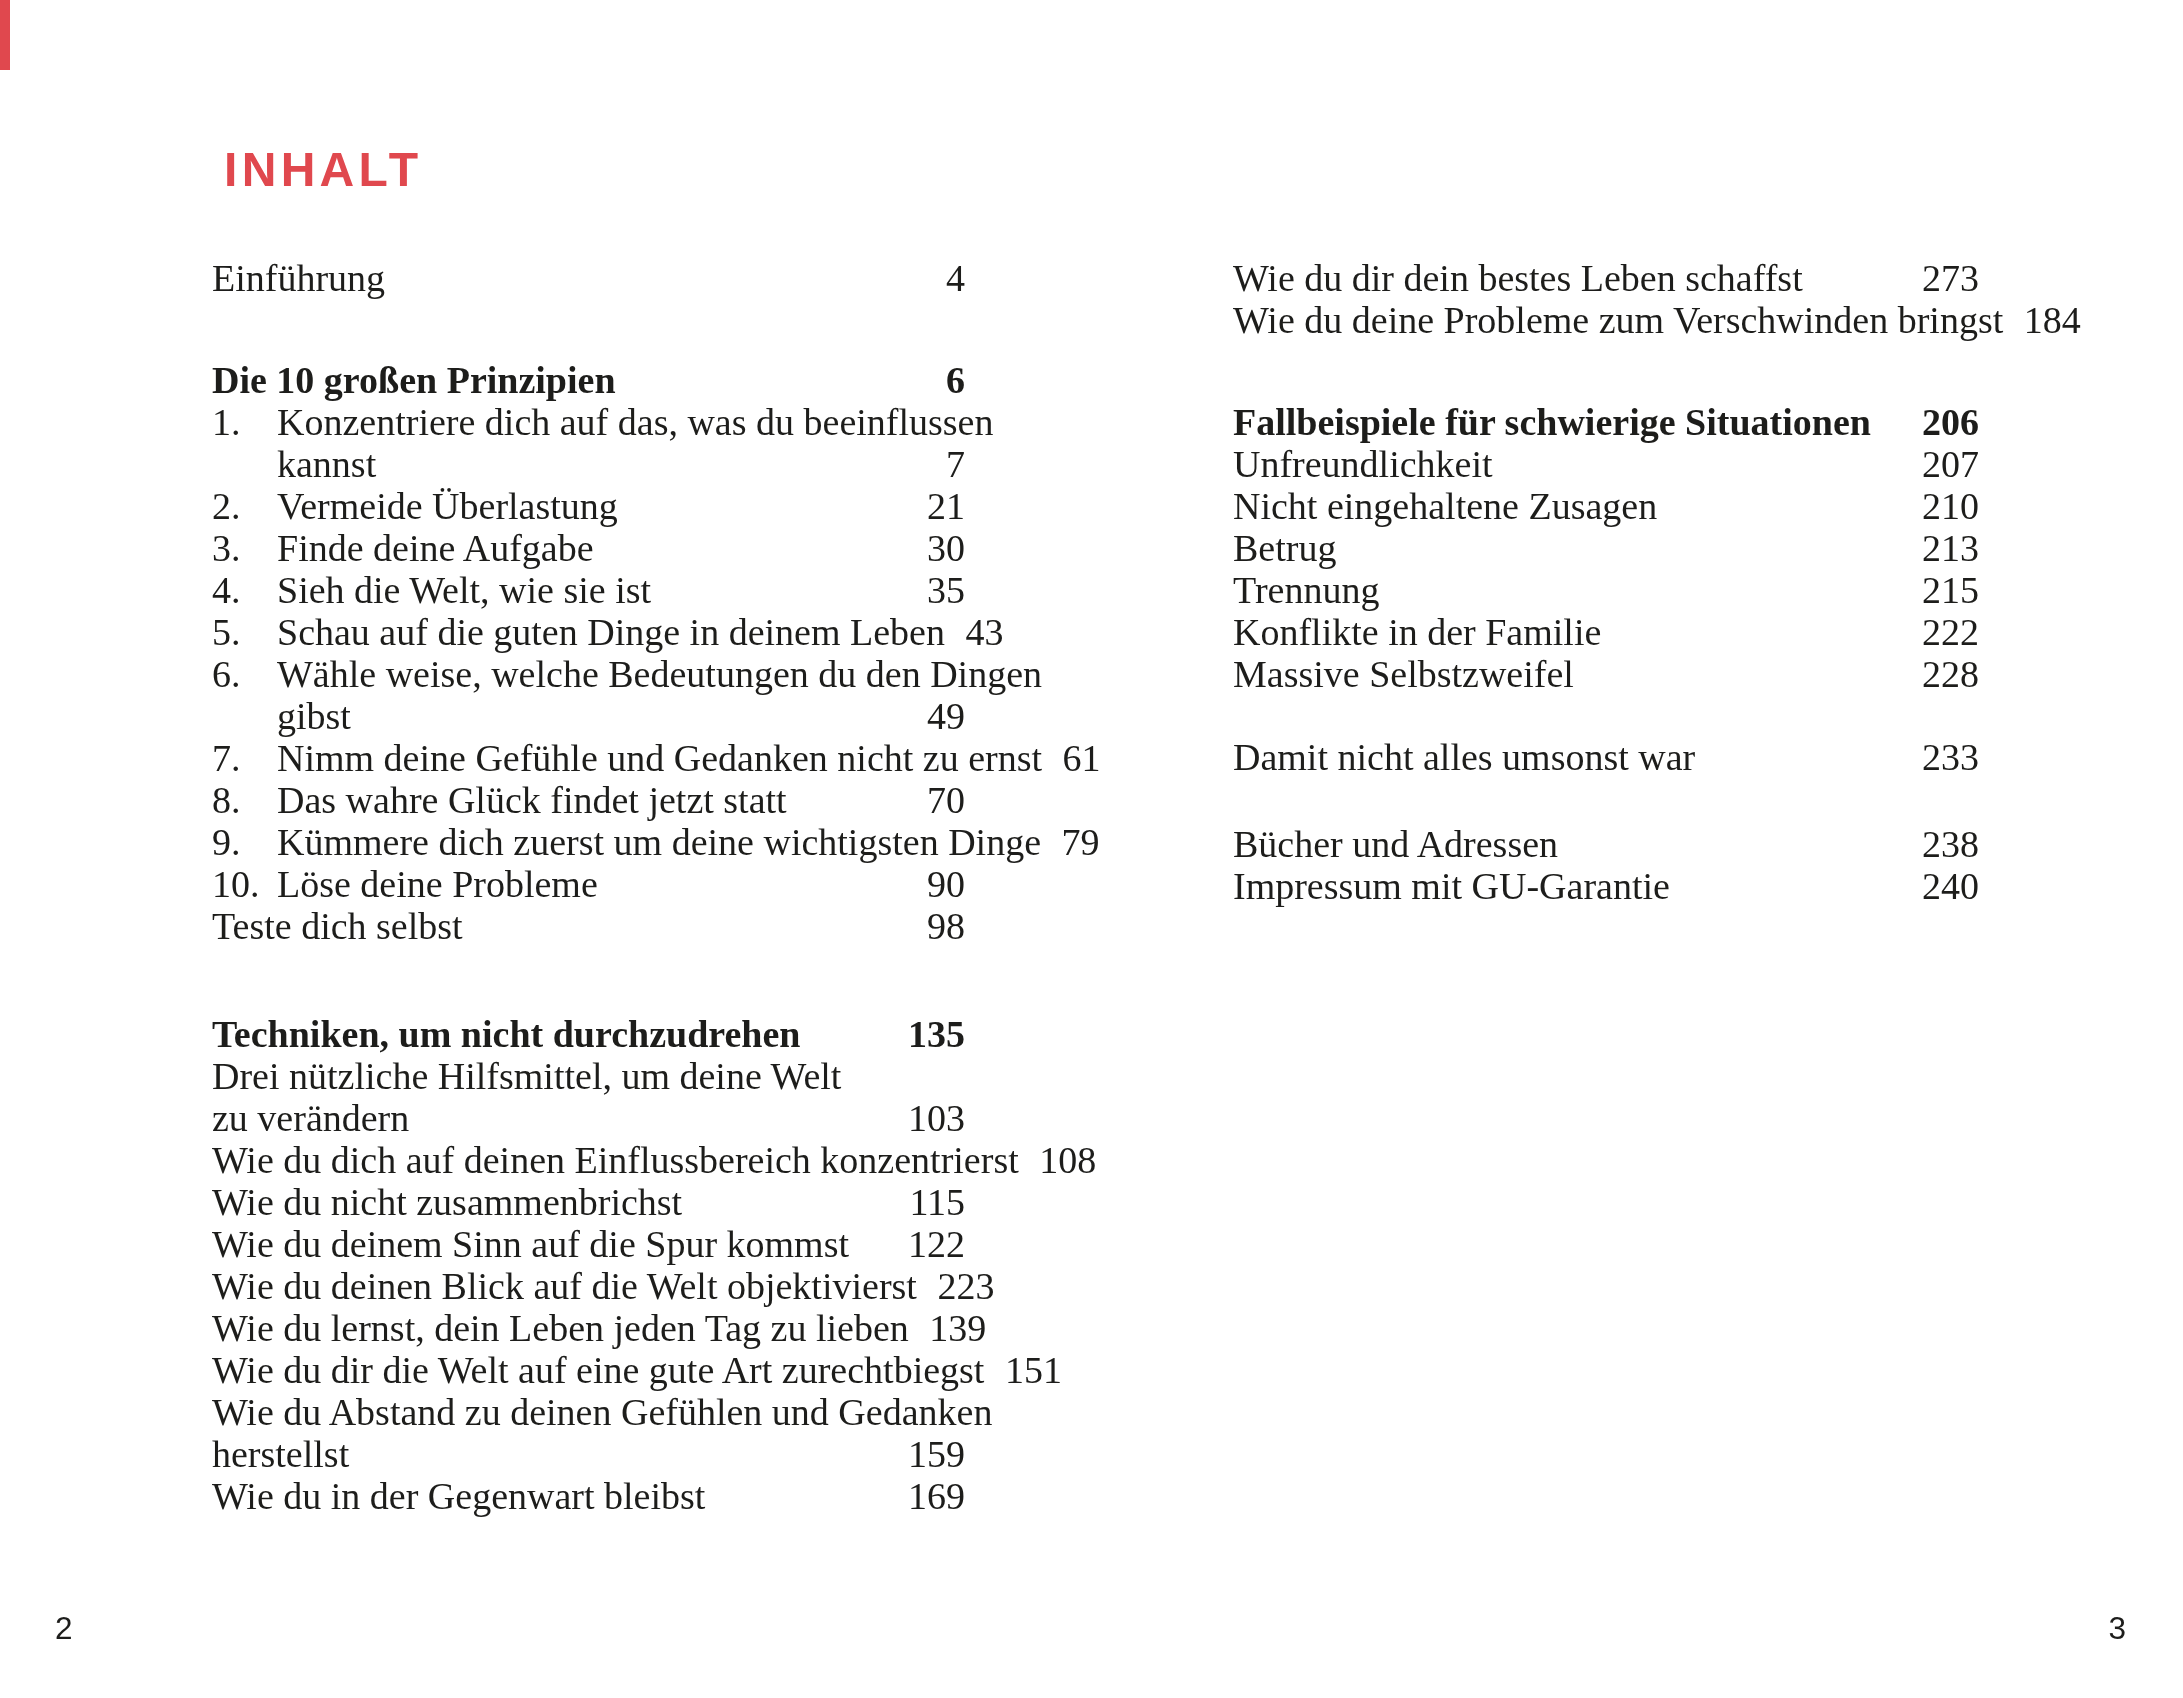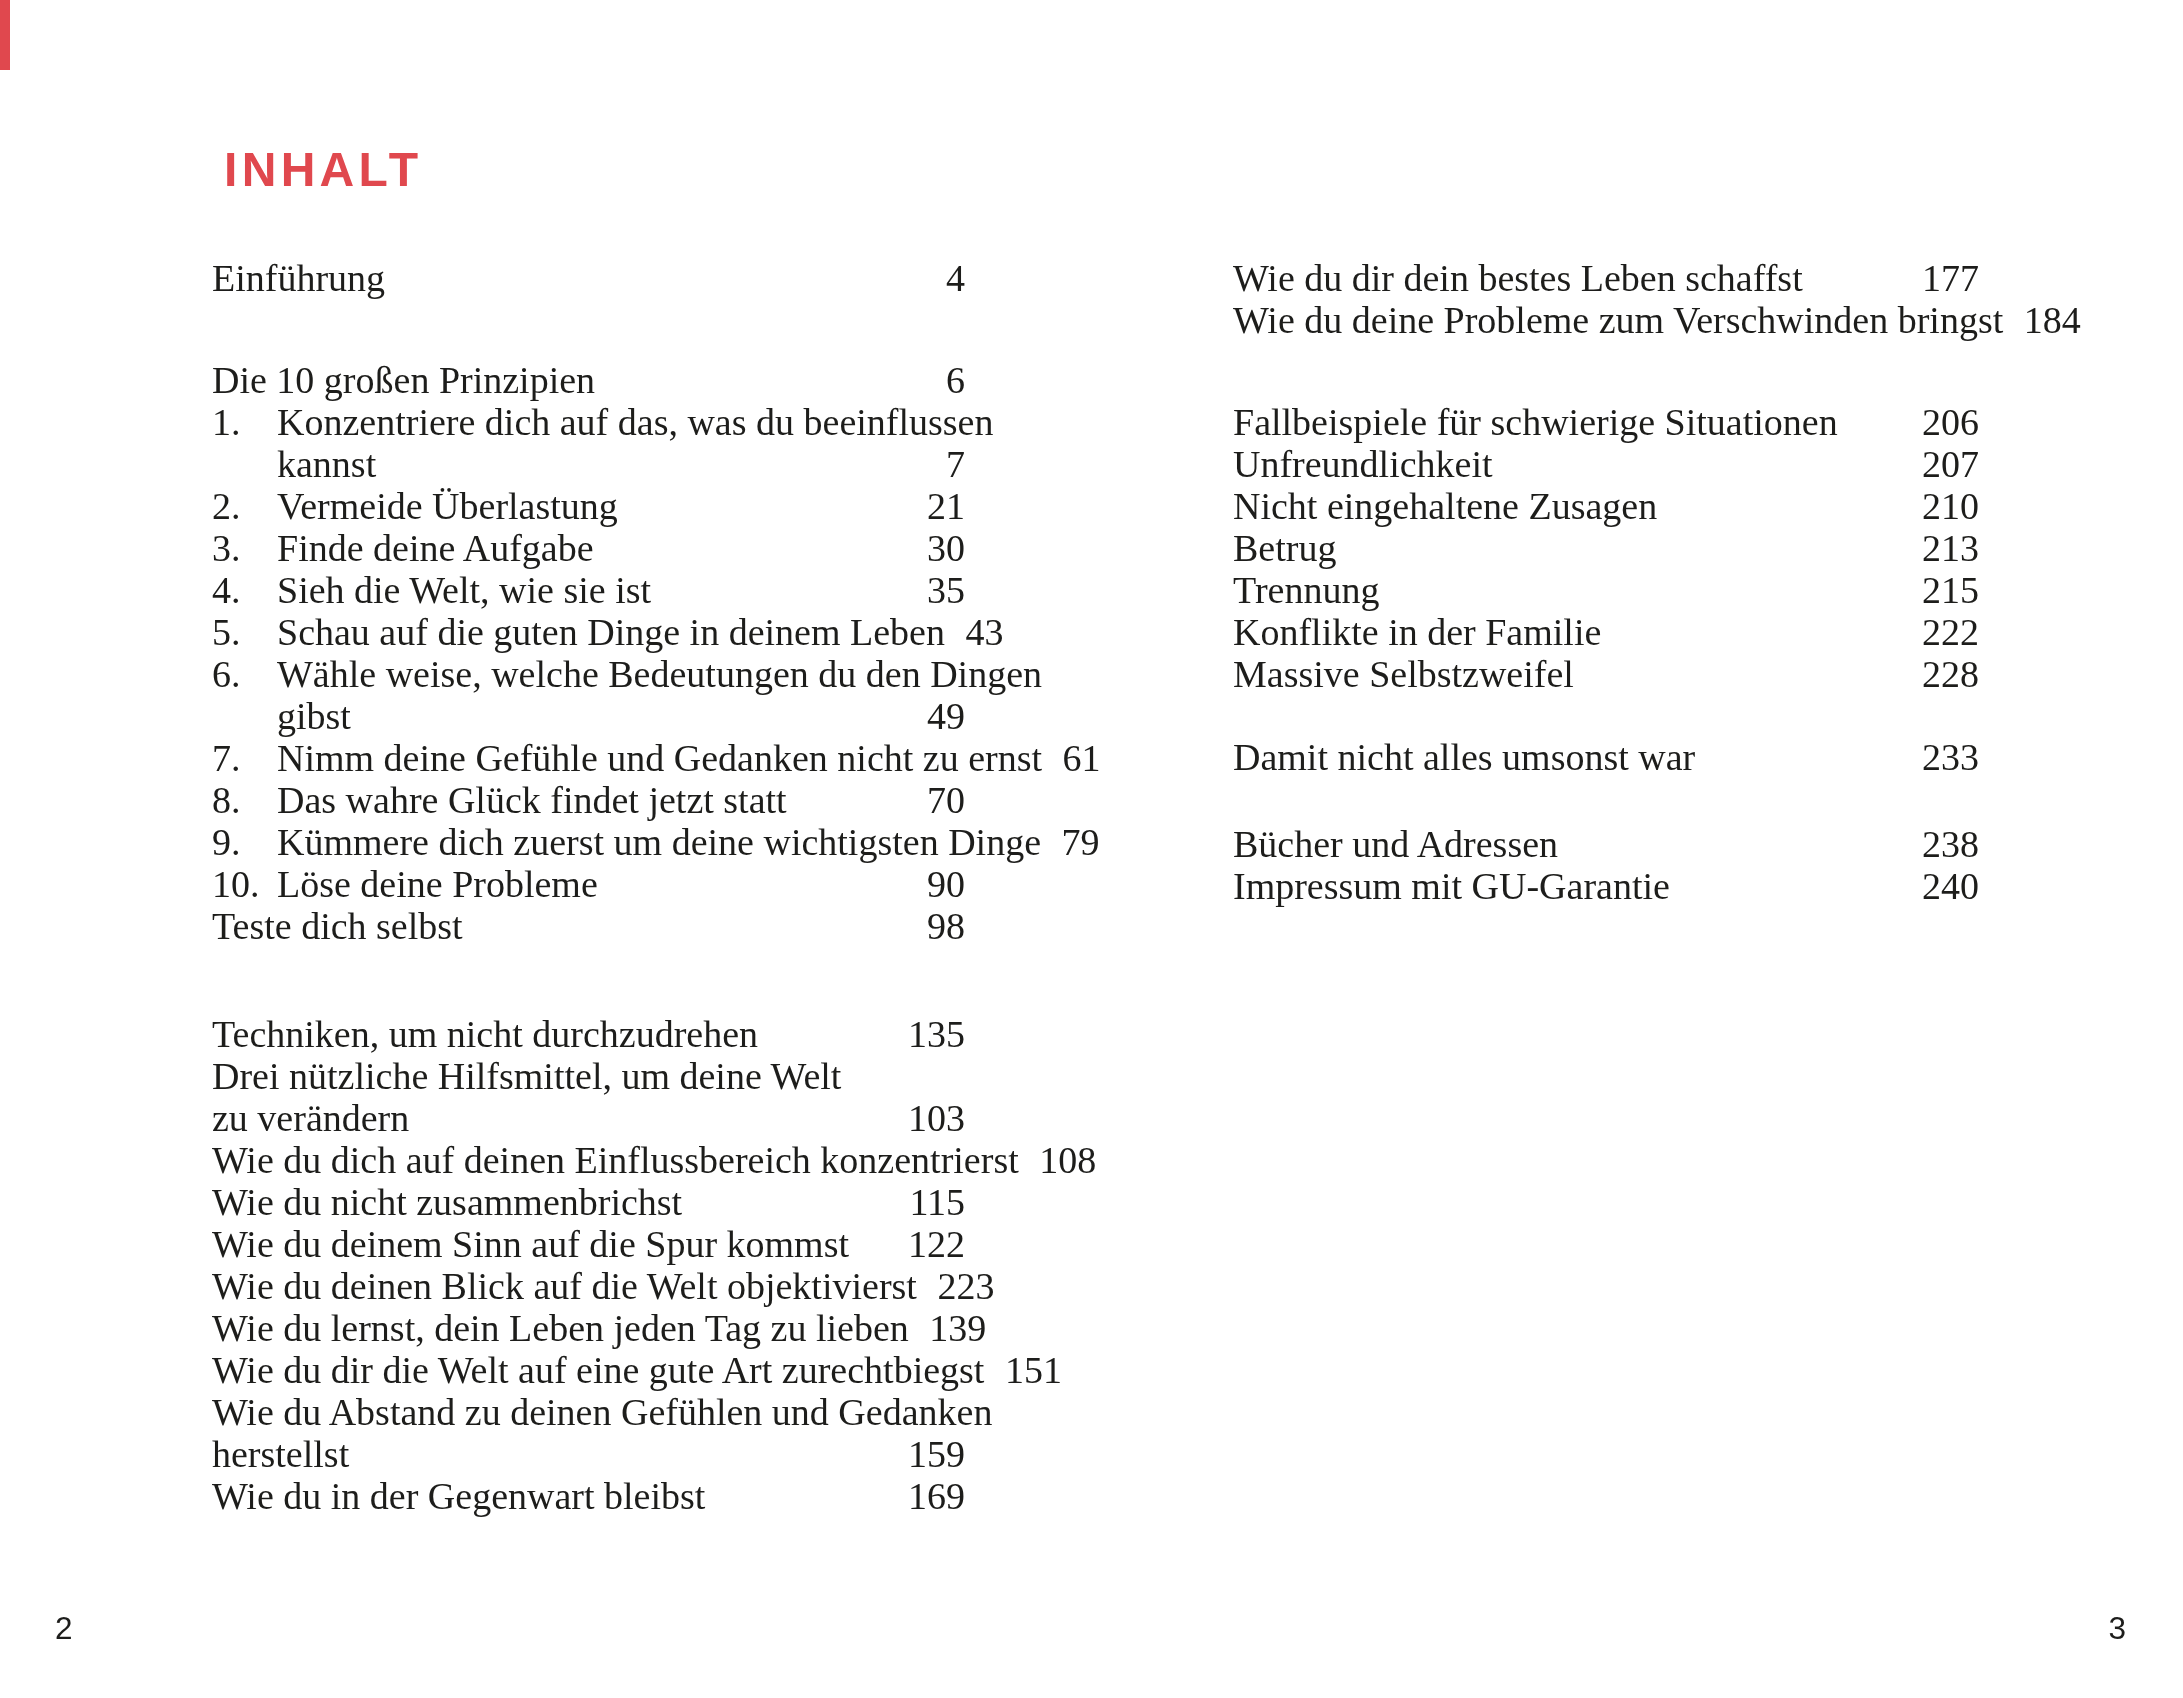--- a/index.html
+++ b/index.html
@@ -43,21 +43,21 @@
   .col-left  { left: 212px;  width: 753px; }
   .col-right { left: 1233px; width: 746px; }
   .row {
     display: flex;
     align-items: baseline;
     height: 42px;
     font-size: 38px;
     line-height: 42px;
     white-space: nowrap;
   }
-  .row.bold { font-weight: normal; }
+  .row.bold { font-weight: bold; }
   .row .marker {
     flex: 0 0 65px;
   }
   .row.indent .text {
     padding-left: 65px;
   }
   .row .text {
     flex: 0 1 auto;
     overflow: visible;
   }
@@ -199,21 +199,21 @@
       <span class="num">159</span>
     </div>
     <div class="row">
       <span class="text">Wie du in der Gegenwart bleibst</span>
       <span class="num">169</span>
     </div>
   </div>
 <div class="col col-right" id="col-right">
     <div class="row">
       <span class="text">Wie du dir dein bestes Leben schaffst</span>
-      <span class="num">177</span>
+      <span class="num">273</span>
     </div>
     <div class="row">
       <span class="text">Wie du deine Probleme zum Verschwinden bringst</span>
       <span class="num">184</span>
     </div>
     <div class="gaprow" style="height: 60px;"></div>
     <div class="row bold">
       <span class="text">Fallbeispiele für schwierige Situationen</span>
       <span class="num">206</span>
     </div>

